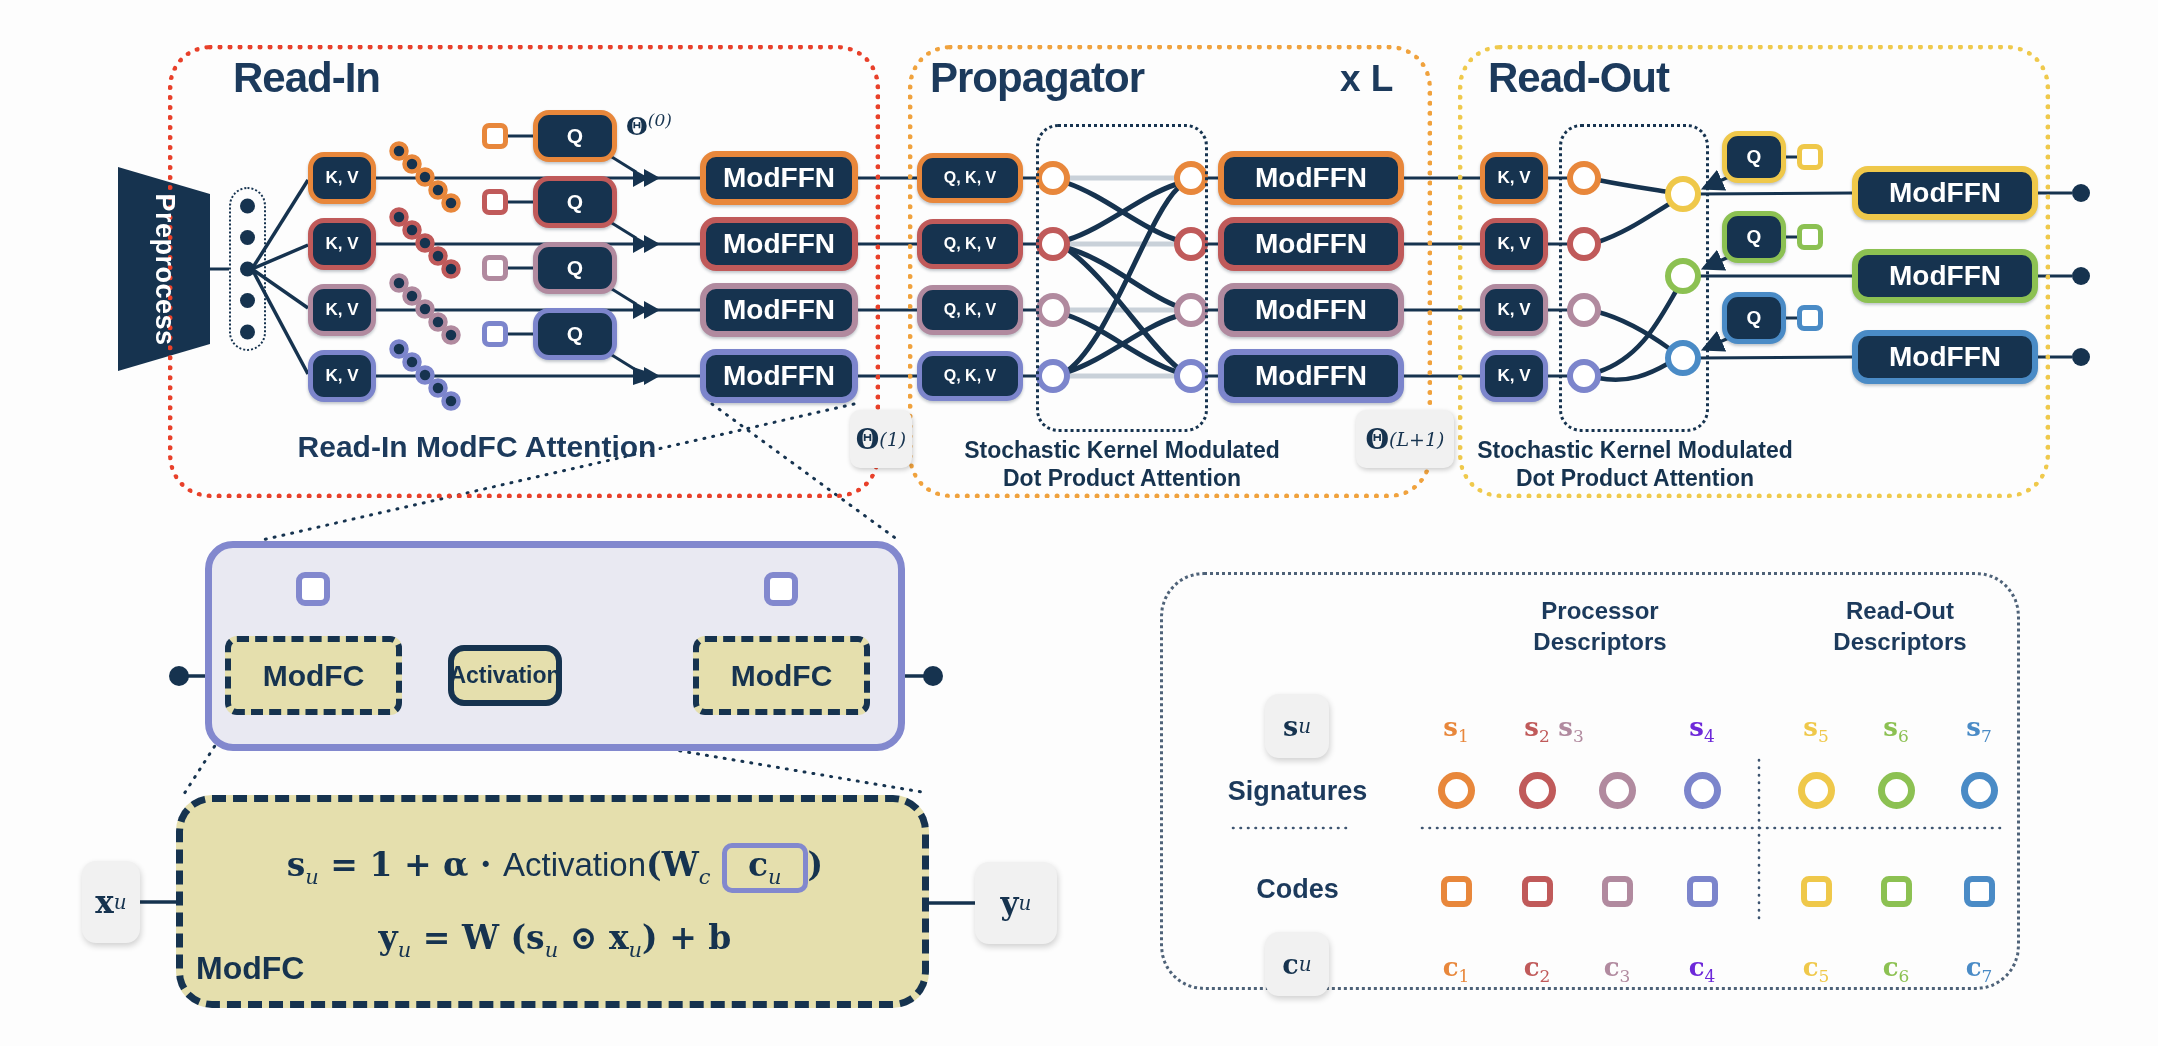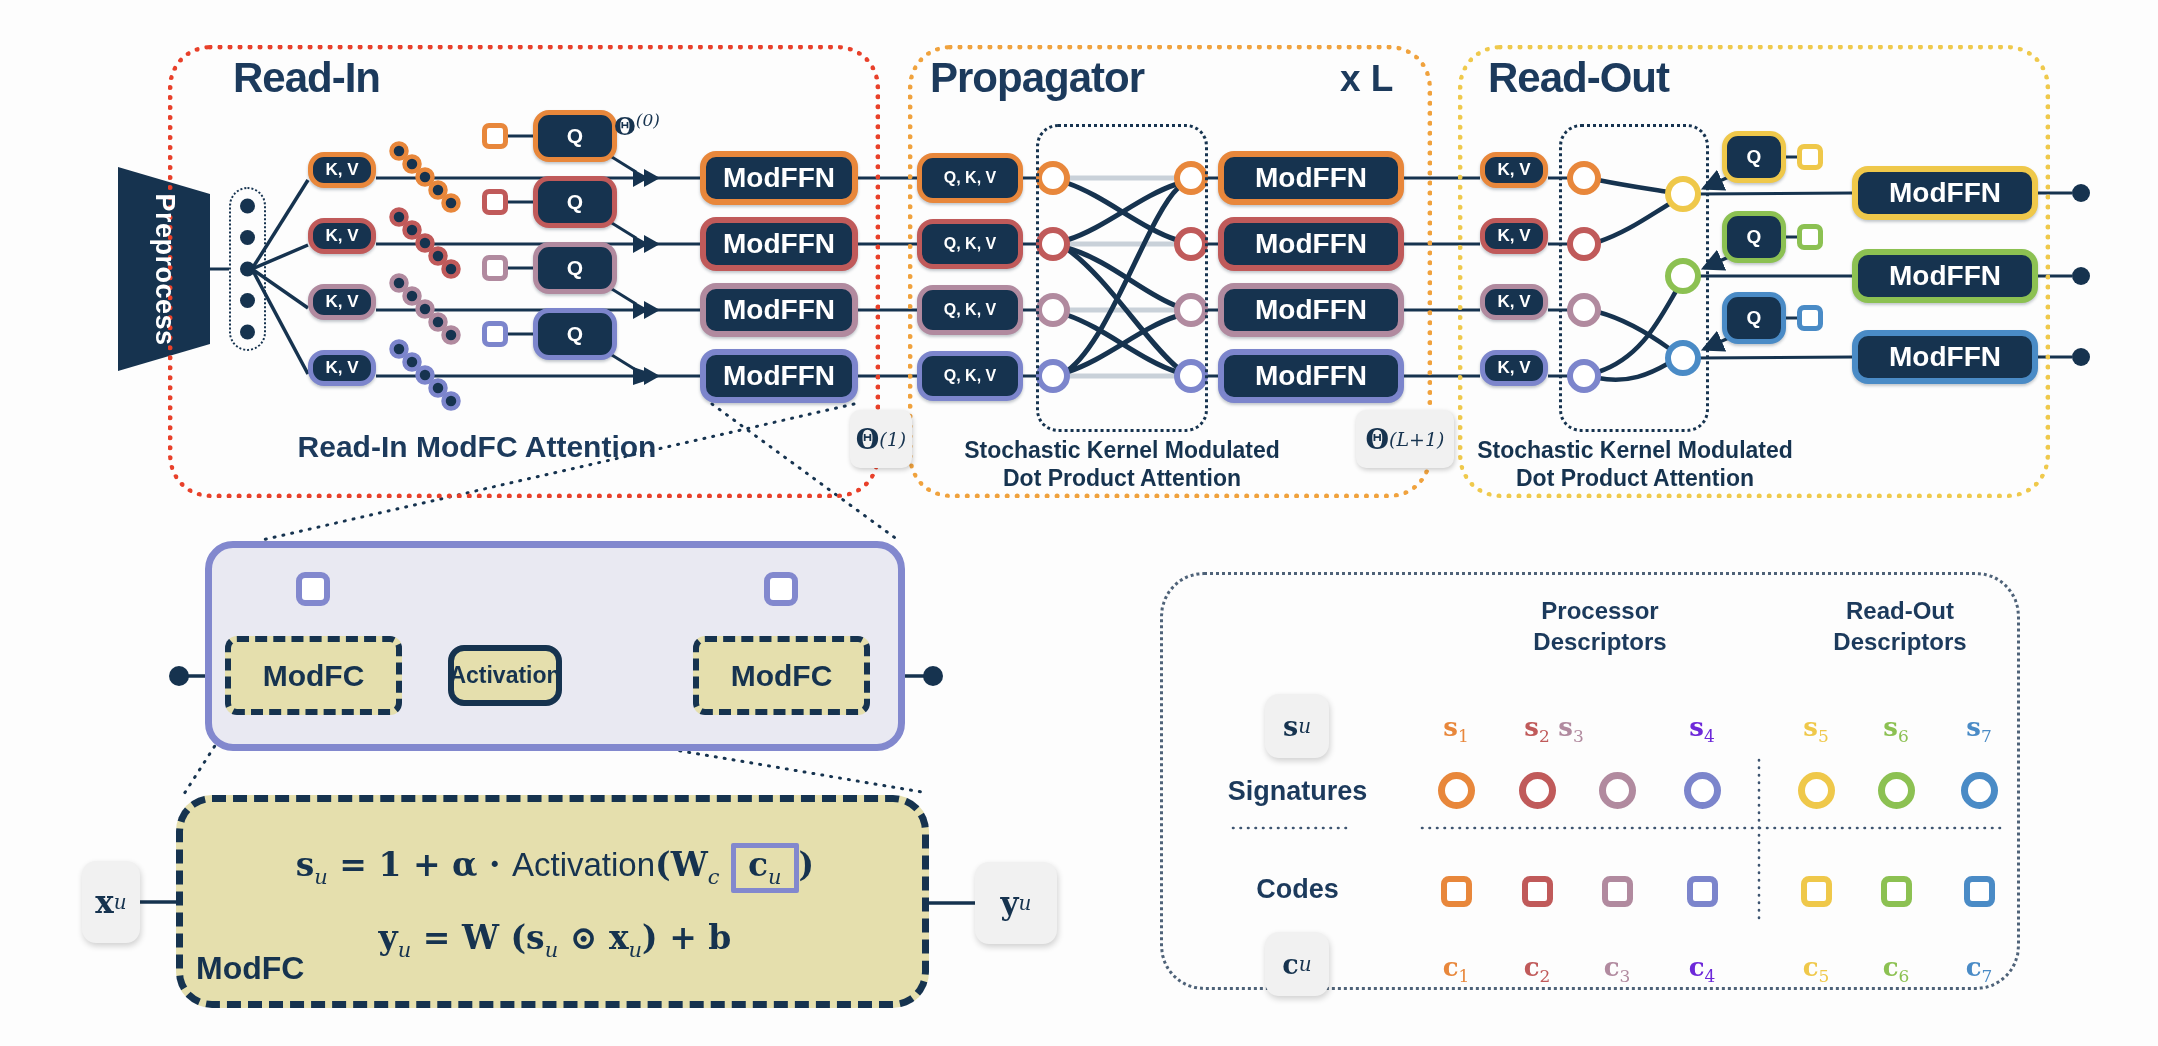--- a/index.html
+++ b/index.html
@@ -12,57 +12,57 @@
   .sec-yellow{border:5px dotted #EFC94C;}
   .sec-legend{border:3px dotted #4E6278;border-radius:44px;}
   .title{position:absolute;font-size:42px;font-weight:800;color:#1C3A5C;letter-spacing:-1px;}
   .repeat{position:absolute;font-size:37px;font-weight:800;color:#1C3A5C;}
   .caption{position:absolute;font-size:30px;font-weight:700;color:#1C3A5C;text-align:center;}
   .smallcap{position:absolute;font-size:23px;font-weight:700;color:#16334F;text-align:center;line-height:28px;}
   
   .nb{position:absolute;box-sizing:border-box;background:#16334F;color:#fff;display:flex;
       align-items:center;justify-content:center;border-style:solid;border-radius:16px;
       box-shadow:0 2px 3px rgba(20,40,60,.25);}
-  .kv{width:68px;height:36px;border-width:5px;font-size:17px;font-weight:700;}
+  .kv{width:68px;height:52px;border-width:5px;font-size:17px;font-weight:700;}
   .qbox{width:84px;height:52px;border-width:5px;font-size:21px;font-weight:700;}
   .qbox-ro{width:64px;height:52px;border-width:5px;font-size:19px;font-weight:700;}
   .qkv{width:106px;height:50px;border-width:5px;font-size:16px;font-weight:700;}
   .modffn{height:54px;border-width:6px;font-size:28px;font-weight:800;}
   .bc1{border-color:#E8873B}.bc2{border-color:#C05A5A}.bc3{border-color:#B18A9F}
   .bc4{border-color:#7C85CC}.bc5{border-color:#EFC84A}.bc6{border-color:#8CC152}.bc7{border-color:#4A8BC6}
   .c1{color:#E8873B}.c2{color:#C05A5A}.c3{color:#B18A9F}.c4{color:#6d28d9}
   .c5{color:#EFC84A}.c6{color:#8CC152}.c7{color:#4A8BC6}
   
   .sqcode{position:absolute;box-sizing:border-box;width:26px;height:26px;border-width:5px;
           border-style:solid;border-radius:7px;background:#fff;}
   
   .attn{position:absolute;box-sizing:border-box;border:3px dotted #16334F;border-radius:22px;}
   
   .pill{position:absolute;box-sizing:border-box;border:2px dotted #16334F;border-radius:20px;}
   
   .theta{position:absolute;background:#F1F1F1;border-radius:10px;box-shadow:1px 2px 5px rgba(0,0,0,.2);
          color:#16334F;font-family:"DejaVu Serif",serif;display:flex;align-items:center;
          justify-content:center;font-size:27px;font-weight:700;}
   .theta sup{font-size:19px;font-weight:400;font-style:italic;}
-  .theta-free{position:absolute;color:#16334F;font-family:"DejaVu Serif",serif;font-size:25px;font-weight:700;}
+  .theta-free{position:absolute;color:#16334F;font-family:"DejaVu Serif",serif;font-size:25px;font-weight:700;margin-left:12px;}
   .theta-free sup{font-size:17px;font-weight:400;font-style:italic;}
   
   .purplebox{position:absolute;box-sizing:border-box;border:7px solid #8288CE;background:#E9E9F2;border-radius:28px;}
   .modfc{position:absolute;box-sizing:border-box;background:#E5DFAD;border:6px dashed #16334F;border-radius:12px;
          display:flex;align-items:center;justify-content:center;font-size:30px;font-weight:800;color:#16334F;}
   .activation{position:absolute;box-sizing:border-box;background:#E5DFAD;border:6px solid #16334F;border-radius:16px;
          display:flex;align-items:center;justify-content:center;font-size:23px;font-weight:800;color:#16334F;}
   .psq{position:absolute;box-sizing:border-box;width:34px;height:34px;border:6px solid #8288CE;
        border-radius:9px;background:#fff;}
   
   .formula{position:absolute;box-sizing:border-box;background:#E5DFAD;border:7px dashed #16334F;border-radius:36px;}
   .eq{position:absolute;font-family:"DejaVu Serif",serif;color:#16334F;font-size:33px;font-weight:700;text-align:center;}
   .eq sub{font-size:21px;font-weight:400;font-style:italic;}
   .eq .fn{font-family:"Liberation Sans",sans-serif;font-weight:400;}
-  .cubox{display:inline-block;border:5px solid #8288CE;border-radius:2px;padding:0 12px;line-height:1.05;}
+  .cubox{display:inline-block;border:5px solid #8288CE;border-radius:10px;padding:0 21px;line-height:1.05;}
   .modfc-tag{position:absolute;font-size:32px;font-weight:800;color:#16334F;}
   
   .chip{position:absolute;background:#F1F1F1;border-radius:14px;box-shadow:1px 3px 6px rgba(0,0,0,.18);
         color:#16334F;font-family:"DejaVu Serif",serif;font-size:31px;font-weight:700;
         display:flex;align-items:center;justify-content:center;}
   .chip sub{font-size:20px;font-weight:400;font-style:italic;}
   
   .prelabel{position:absolute;display:flex;align-items:center;justify-content:center;}
   .prelabel span{transform:rotate(90deg);white-space:nowrap;color:#fff;font-size:27px;font-weight:700;letter-spacing:.5px;}
   

